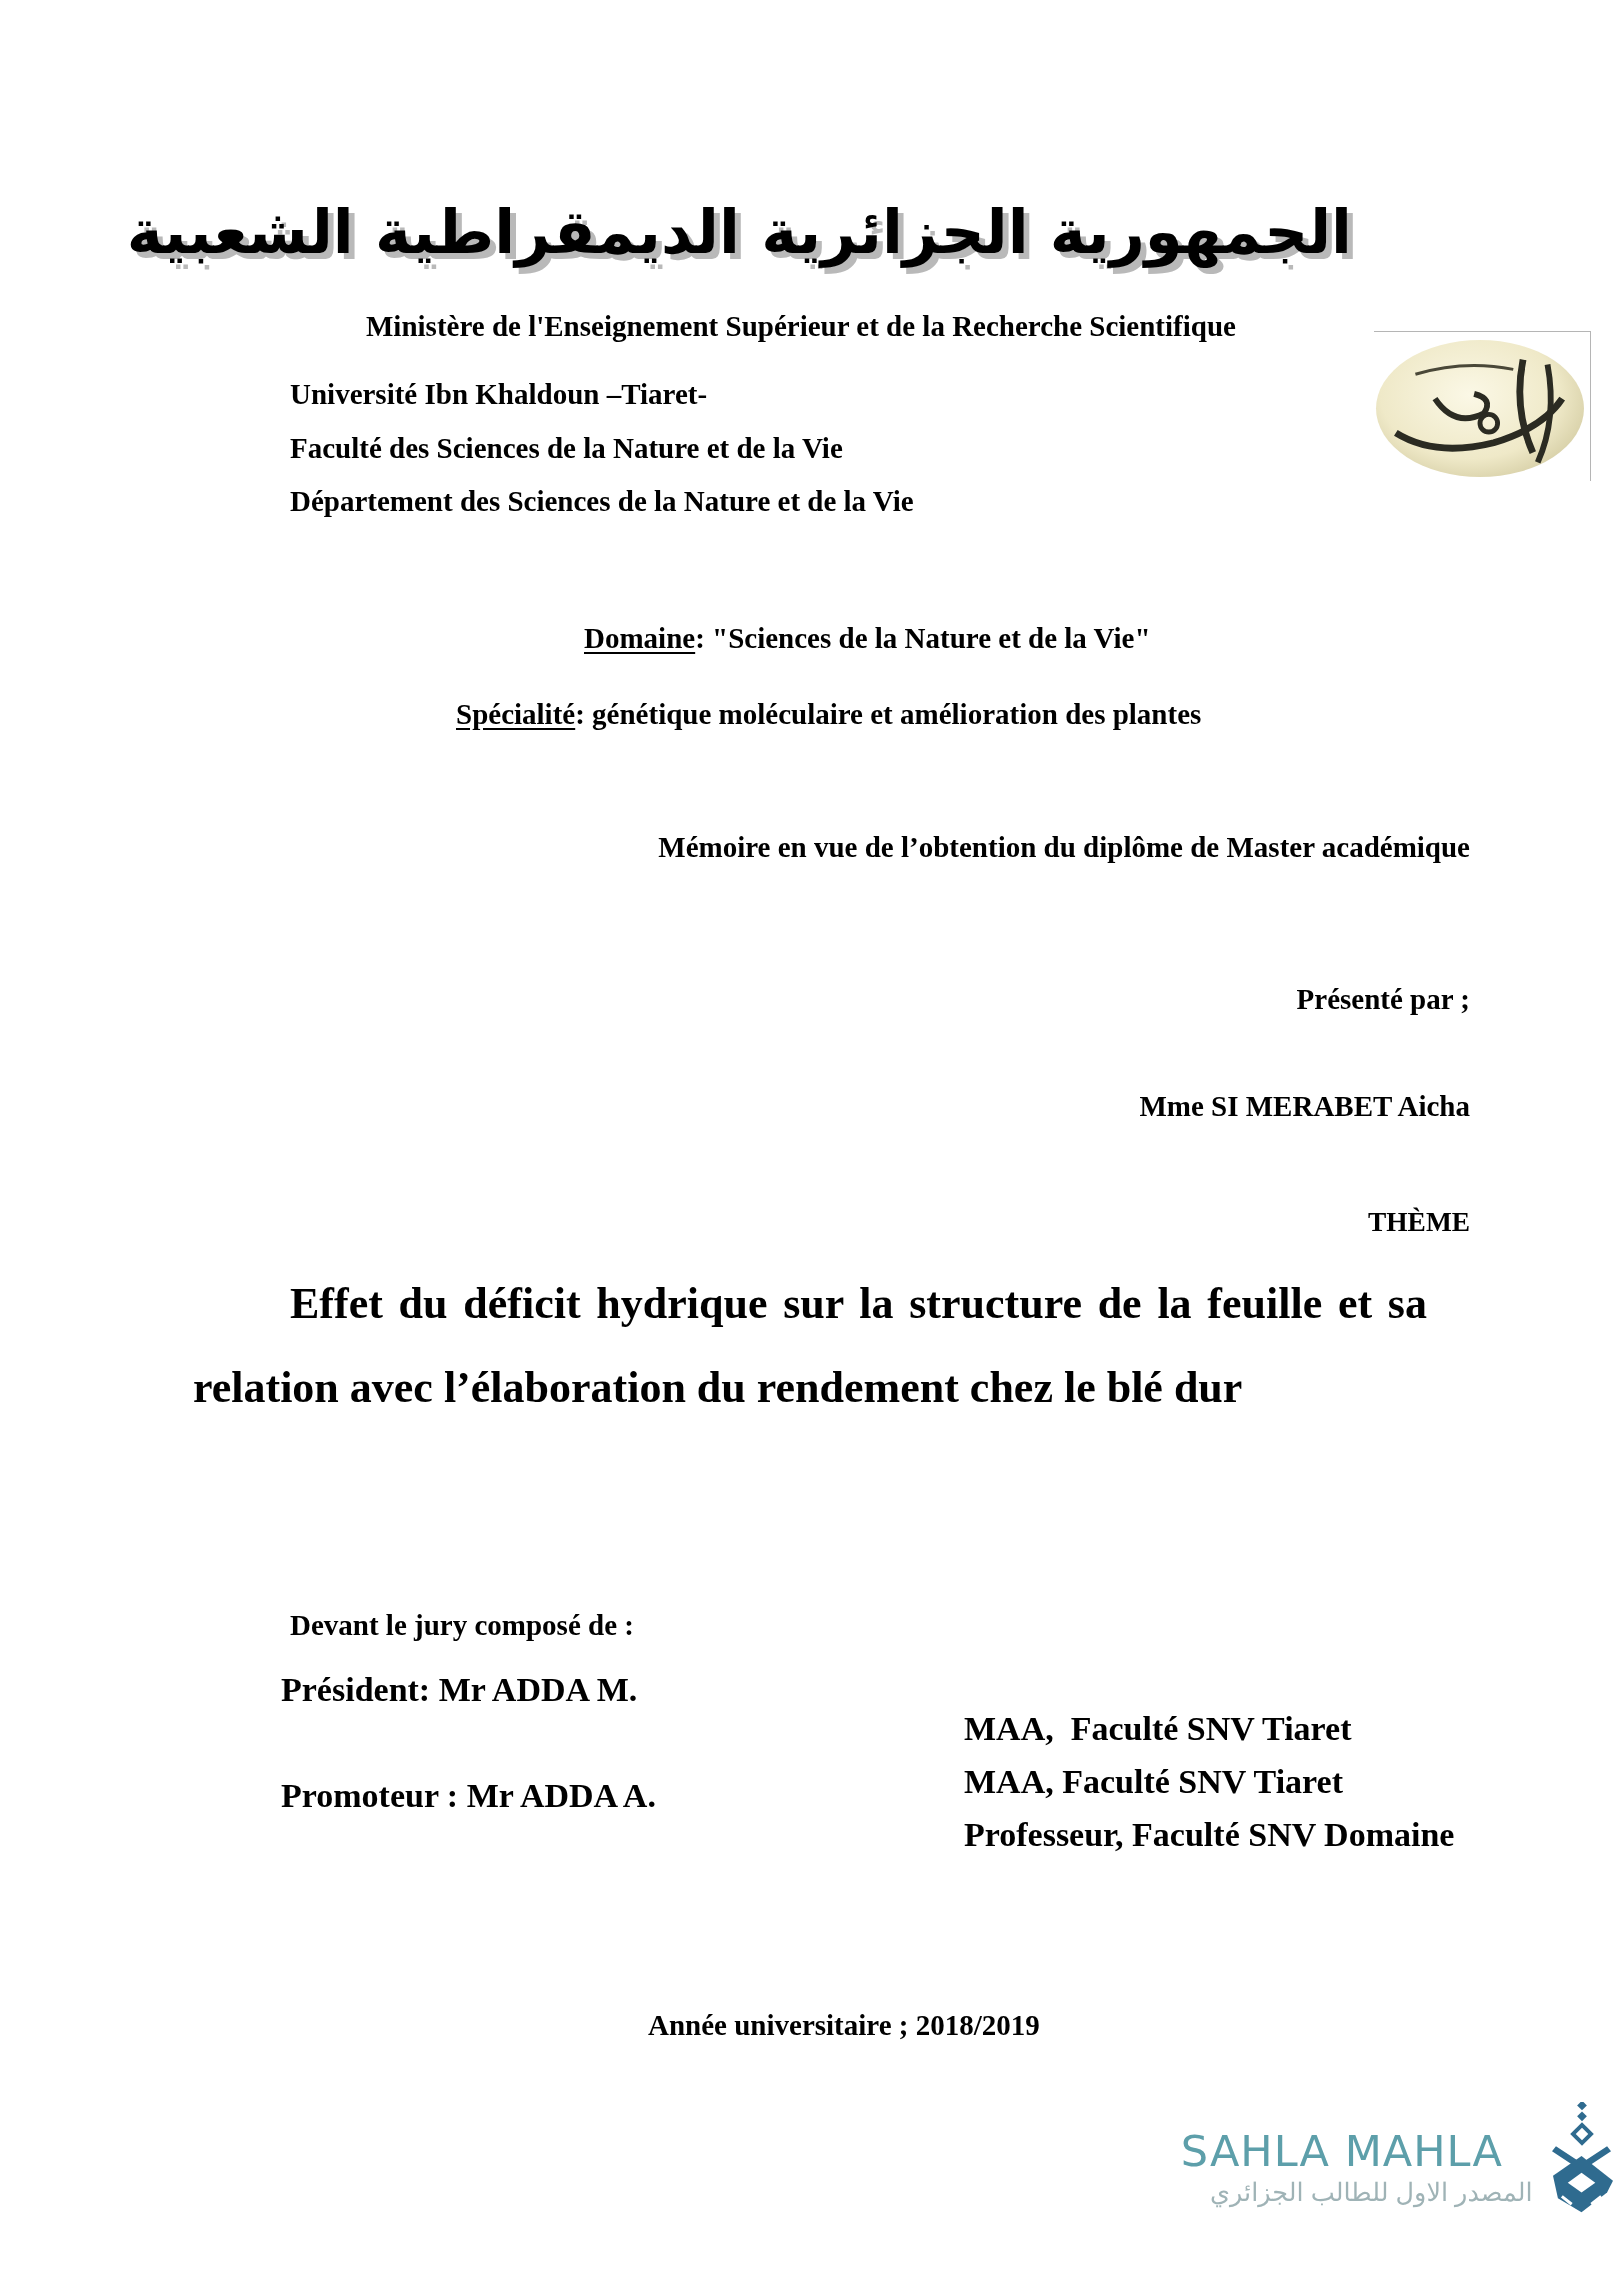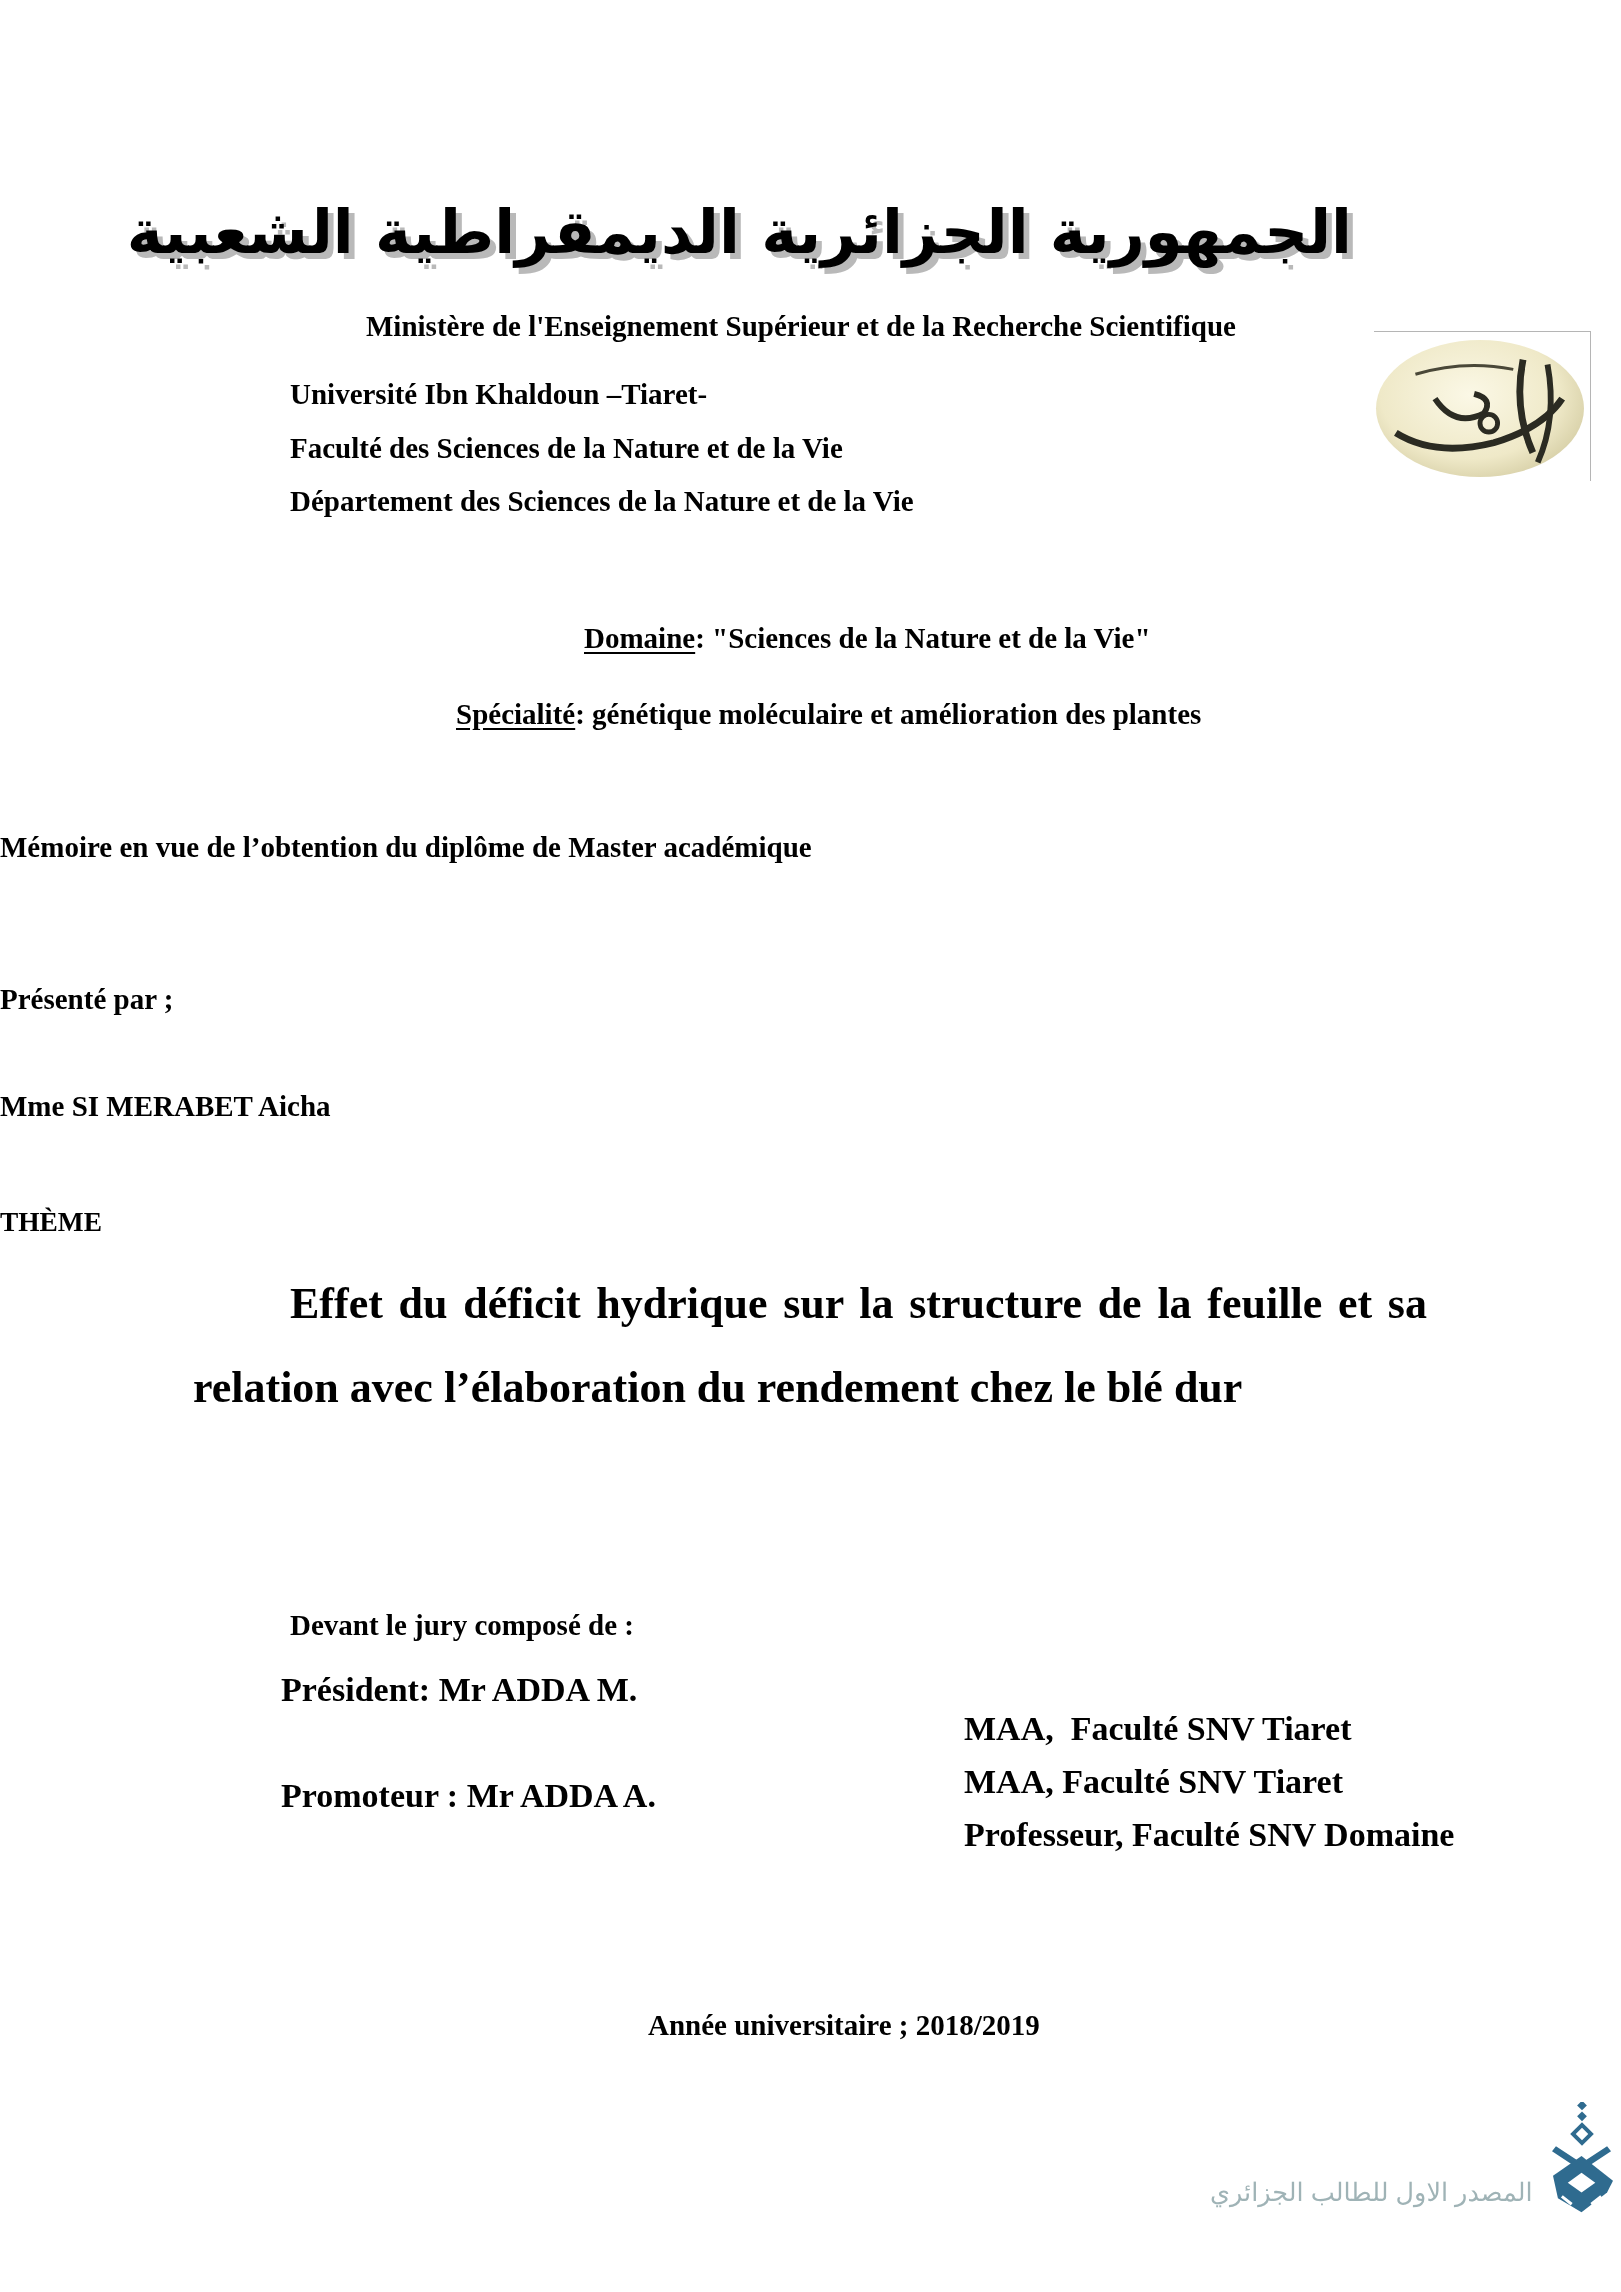--- a/index.html
+++ b/index.html
@@ -3,21 +3,21 @@
 <meta charset="utf-8">
 <style>
   html, body { margin:0; padding:0; background:#ffffff; }
   body { width:1621px; height:2293px; position:relative; overflow:hidden;
          font-family:"Liberation Serif","DejaVu Serif",serif; color:#000; font-weight:bold; }
   .abs { position:absolute; white-space:nowrap; }
   .arabic-title { top:196px; left:372px; width:980px; text-align:center;
     font-family:"DejaVu Sans",sans-serif; font-size:61px; font-weight:bold; direction:rtl;
     text-shadow: 5.9px 5.9px 0 #b9b9b9; letter-spacing:1px; }
   .t30 { font-size:29px; line-height:29px; }
-  .center { left:0; width:1470px; text-align:left; }
+  .center { left:0; width:1470px; text-align:right; }
   .u { text-decoration:underline; text-underline-offset:3.9px; }
   .logo-frame { position:absolute; left:1374px; top:331px; width:216px; height:149px;
     border-top:1px solid #b5b5b5; border-right:1px solid #b5b5b5; }
   .logo-oval { position:absolute; left:2px; top:7.8px; width:208px; height:137px; border-radius:50%;
     background: radial-gradient(ellipse at 45% 40%, #fbf8e6 0%, #efe9c8 55%, #cfc79c 85%, #9a9474 100%);
     overflow:hidden; }
   .theme { position:absolute; left:193px; top:1262px; width:1234px; font-size:44px; line-height:84px;
     text-align:justify; text-indent:97px; white-space:normal; }
   .jury-row { position:absolute; left:281px; width:1176px; font-size:34px; line-height:29px; }
   .jury-row .r { position:absolute; left:683px; white-space:nowrap;margin-top:39px; }
@@ -76,20 +76,21 @@
   <span class="r">MAA, Faculté SNV Tiaret</span>
 </div>
 <div class="jury-row" style="top:1781px;">
   <span>Promoteur : Mr ADDA A.</span>
   <span class="r">Professeur, Faculté SNV Domaine</span>
 </div>
 
 <div class="abs t30" style="left:648px; top:2011px;">Année universitaire ; 2018/2019</div>
 
 <div class="wm">
+  <div class="wm-name">SAHLA MAHLA</div>
   <div class="wm-tag">المصدر الاول للطالب الجزائري</div>
   <svg class="wm-icon" viewBox="0 0 70 120">
     <rect x="31" y="0" width="7" height="7" fill="#2f6b8f" transform="rotate(45 34.5 3.5)"></rect>
     <rect x="31" y="11" width="7" height="7" fill="#2f6b8f" transform="rotate(45 34.5 14.5)"></rect>
     <rect x="26" y="24" width="17" height="17" fill="#2f6b8f" transform="rotate(45 34.5 32.5)"></rect>
     <rect x="30" y="28" width="9" height="9" fill="#ffffff" transform="rotate(45 34.5 32.5)"></rect>
     <path d="M8 45 L34 62 L60 45 L64 50 L34 70 L4 50 Z" fill="#2f6b8f"></path>
     <rect x="28" y="58" width="12" height="12" fill="#9fd3e6" transform="rotate(45 34 64)"></rect>
     <path d="M5 75 L34 55 L66 80 L60 92 L34 112 L10 98 Z" fill="#2f6b8f"></path>
     <path d="M20 82 L34 72 L48 82 L34 92 Z" fill="#ffffff"></path>

